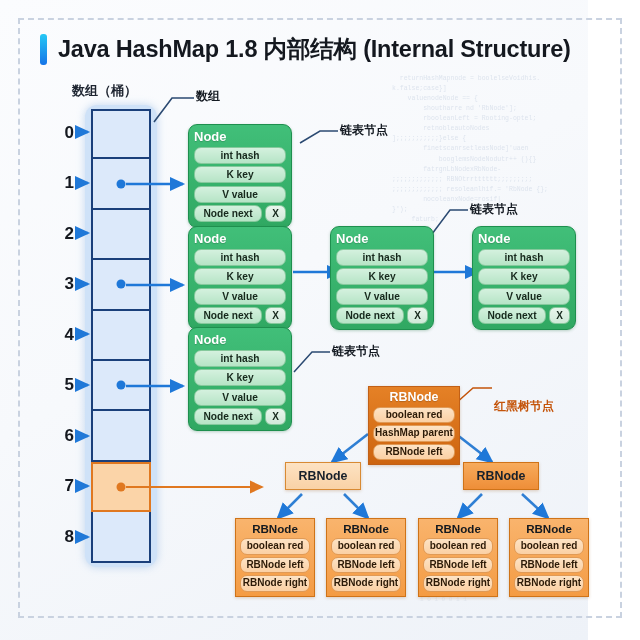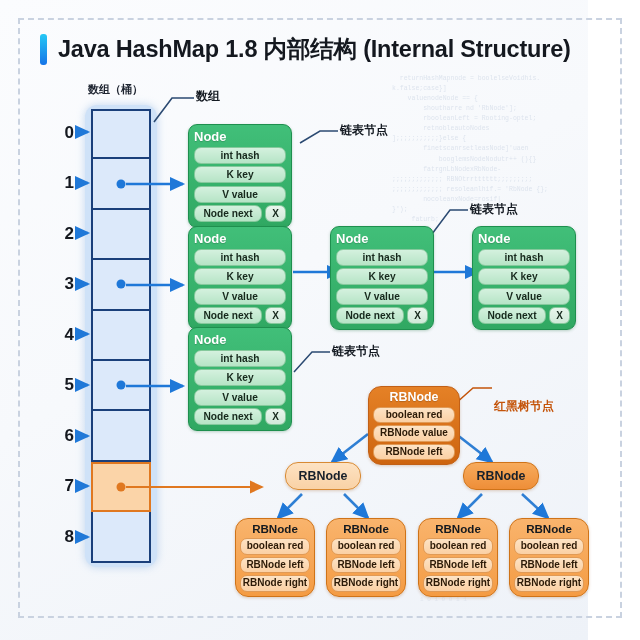--- a/index.html
+++ b/index.html
@@ -59,22 +59,22 @@
   .title-text {
     font-size: 23.5px;
     font-weight: bold;
     color: #14181f;
     letter-spacing: -0.2px;
     white-space: nowrap;
   }
   
   .col-label {
     position: absolute;
-    left: 88px; top: 82px;
-    font-size: 11px; font-weight: bold; color: #1d2430;
+    left: 72px; top: 82px;
+    font-size: 13px; font-weight: bold; color: #1d2430;
     white-space: nowrap;
   }
   .array-outer {
     position: absolute;
     left: 85px; top: 105px;
     width: 72px; height: 462px;
     background: #cfe2f8;
     border-radius: 12px;
     box-shadow: 0 0 9px rgba(110,160,220,.40);
   }
@@ -162,21 +162,21 @@
     width: 21px;
     background: linear-gradient(180deg, #e9f6ed 0%, #cfe9d8 100%);
     border: 1px solid #85c99c;
     border-radius: 6px;
     font-size: 10px; font-weight: bold; color: #16281c;
     text-align: center; line-height: 15px;
   }
   
   .rb {
     position: absolute;
-    border-radius: 13px;
+    border-radius: 0;
     border: 1.6px solid #c26016;
     box-shadow: 0 1px 3px rgba(150,80,20,.26);
     padding: 2px 4px 4px 4px;
   }
   .rb-root {
     width: 92px;
     background: linear-gradient(180deg, #e58126 0%, #cd640f 100%);
   }
   .rb-title {
     text-align: center;
@@ -424,21 +424,21 @@
     <div class="field">V value</div>
     <div class="field-row">
       <div class="field">Node next</div>
       <div class="field-x">X</div>
     </div>
   </div>
 
   <div class="rb rb-root" style="left:368px; top:386px">
     <div class="rb-title">RBNode</div>
     <div class="rb-field">boolean red</div>
-    <div class="rb-field">RBNode value</div>
+    <div class="rb-field">HashMap parent</div>
     <div class="rb-field">RBNode left</div>
   </div>
 
   <div class="rb rb-mid light" style="left:285px; top:462px">
     <div class="rb-title-plain">RBNode</div>
   </div>
   <div class="rb rb-mid dark" style="left:463px; top:462px">
     <div class="rb-title-plain">RBNode</div>
   </div>
 

